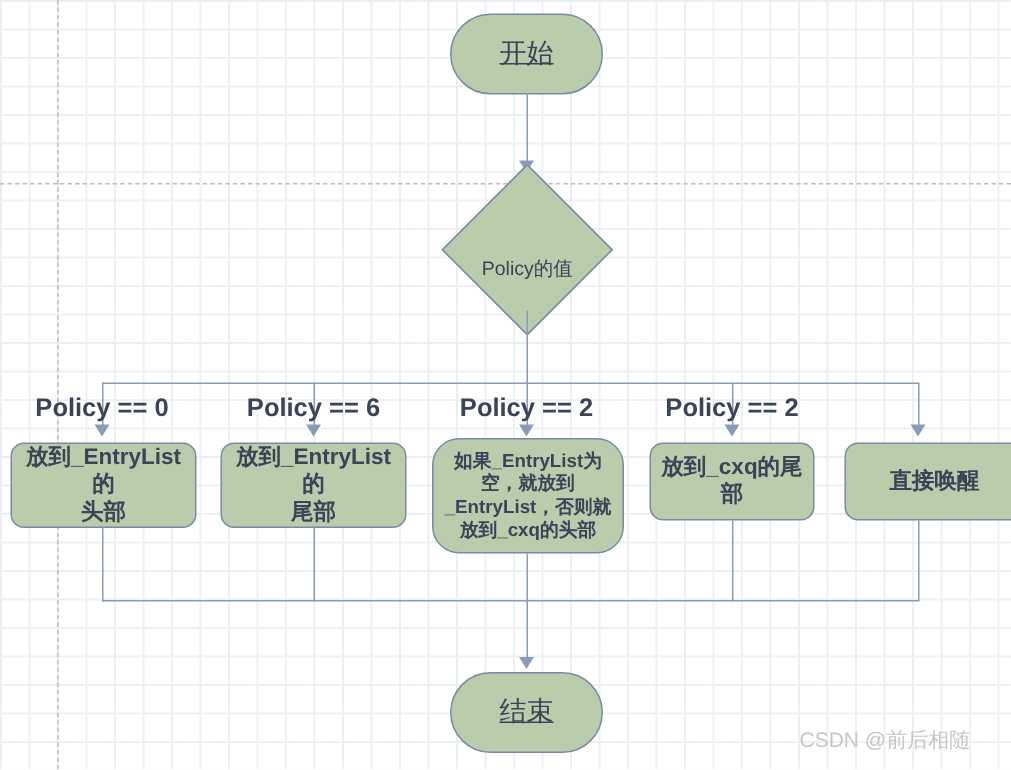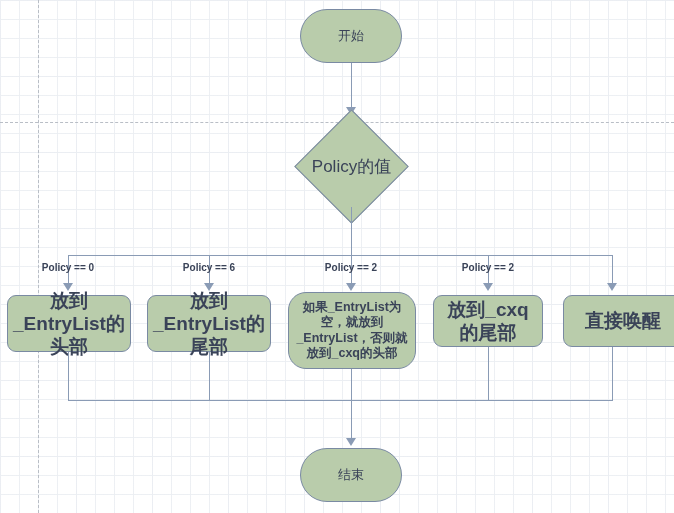--- a/index.html
+++ b/index.html
@@ -52,25 +52,26 @@
     color: #3a4358;
     display: flex;
     align-items: center;
     justify-content: center;
     text-align: center;
     line-height: 1.22;
     white-space: pre-line;
   }
   .terminator {
     border-radius: 999px;
-    font-size: 13px;
+    font-size: 18px;
+    text-decoration: underline;
   }
   .process {
     border-radius: 9px;
-    font-size: 19px;
+    font-size: 15px;
     font-weight: 600;
     padding: 2px 4px;
   }
   .process.small {
     font-size: 12.5px;
   }
   .decision-wrap {
     position: absolute;
   }
   .decision-shape {
@@ -80,28 +81,28 @@
     width: 100%;
     height: 100%;
     background: #b9ccab;
     border: 1.6px solid #7a8aa3;
     transform: rotate(45deg);
     box-sizing: border-box;
   }
   .decision-label {
     position: absolute;
     left: 0;
-    top: 0;
+    top: 12px;
     width: 100%;
     height: 100%;
     display: flex;
     align-items: center;
     justify-content: center;
     color: #3a4358;
-    font-size: 17px;
+    font-size: 13px;
     white-space: nowrap;
   }
 
   
   .conn-v {
     position: absolute;
     width: 0;
     border-left: 1.6px solid #8a9bb5;
   }
   .conn-h {
@@ -115,21 +116,21 @@
     height: 0;
     border-left: 5px solid transparent;
     border-right: 5px solid transparent;
     border-top: 8px solid #8a9bb5;
   }
 
   
   .edge-label {
     position: absolute;
     color: #3a4358;
-    font-size: 10px;
+    font-size: 17px;
     font-weight: bold;
     white-space: nowrap;
     transform: translateX(-50%);
   }
 
   .watermark {
     position: absolute;
     color: #c7c7c7;
     font-size: 14px;
     white-space: nowrap;
@@ -206,14 +207,15 @@
 
   <div class="conn-h" style="left:68px; top:400px; width:544px;"></div>
 
   <div class="conn-v" style="left:351px; top:400px; height:43px;"></div>
   <div class="arrow-down" style="left:346px; top:438px;"></div>
 
   <div class="node terminator" style="left:300px; top:448px; width:102px; height:54px;align-items:center;">
     <span>结束</span>
   </div>
 
+  <div class="watermark" style="left:533px; top:485px;">CSDN @前后相随</div>
 
 </div>
 
 </body></html>

